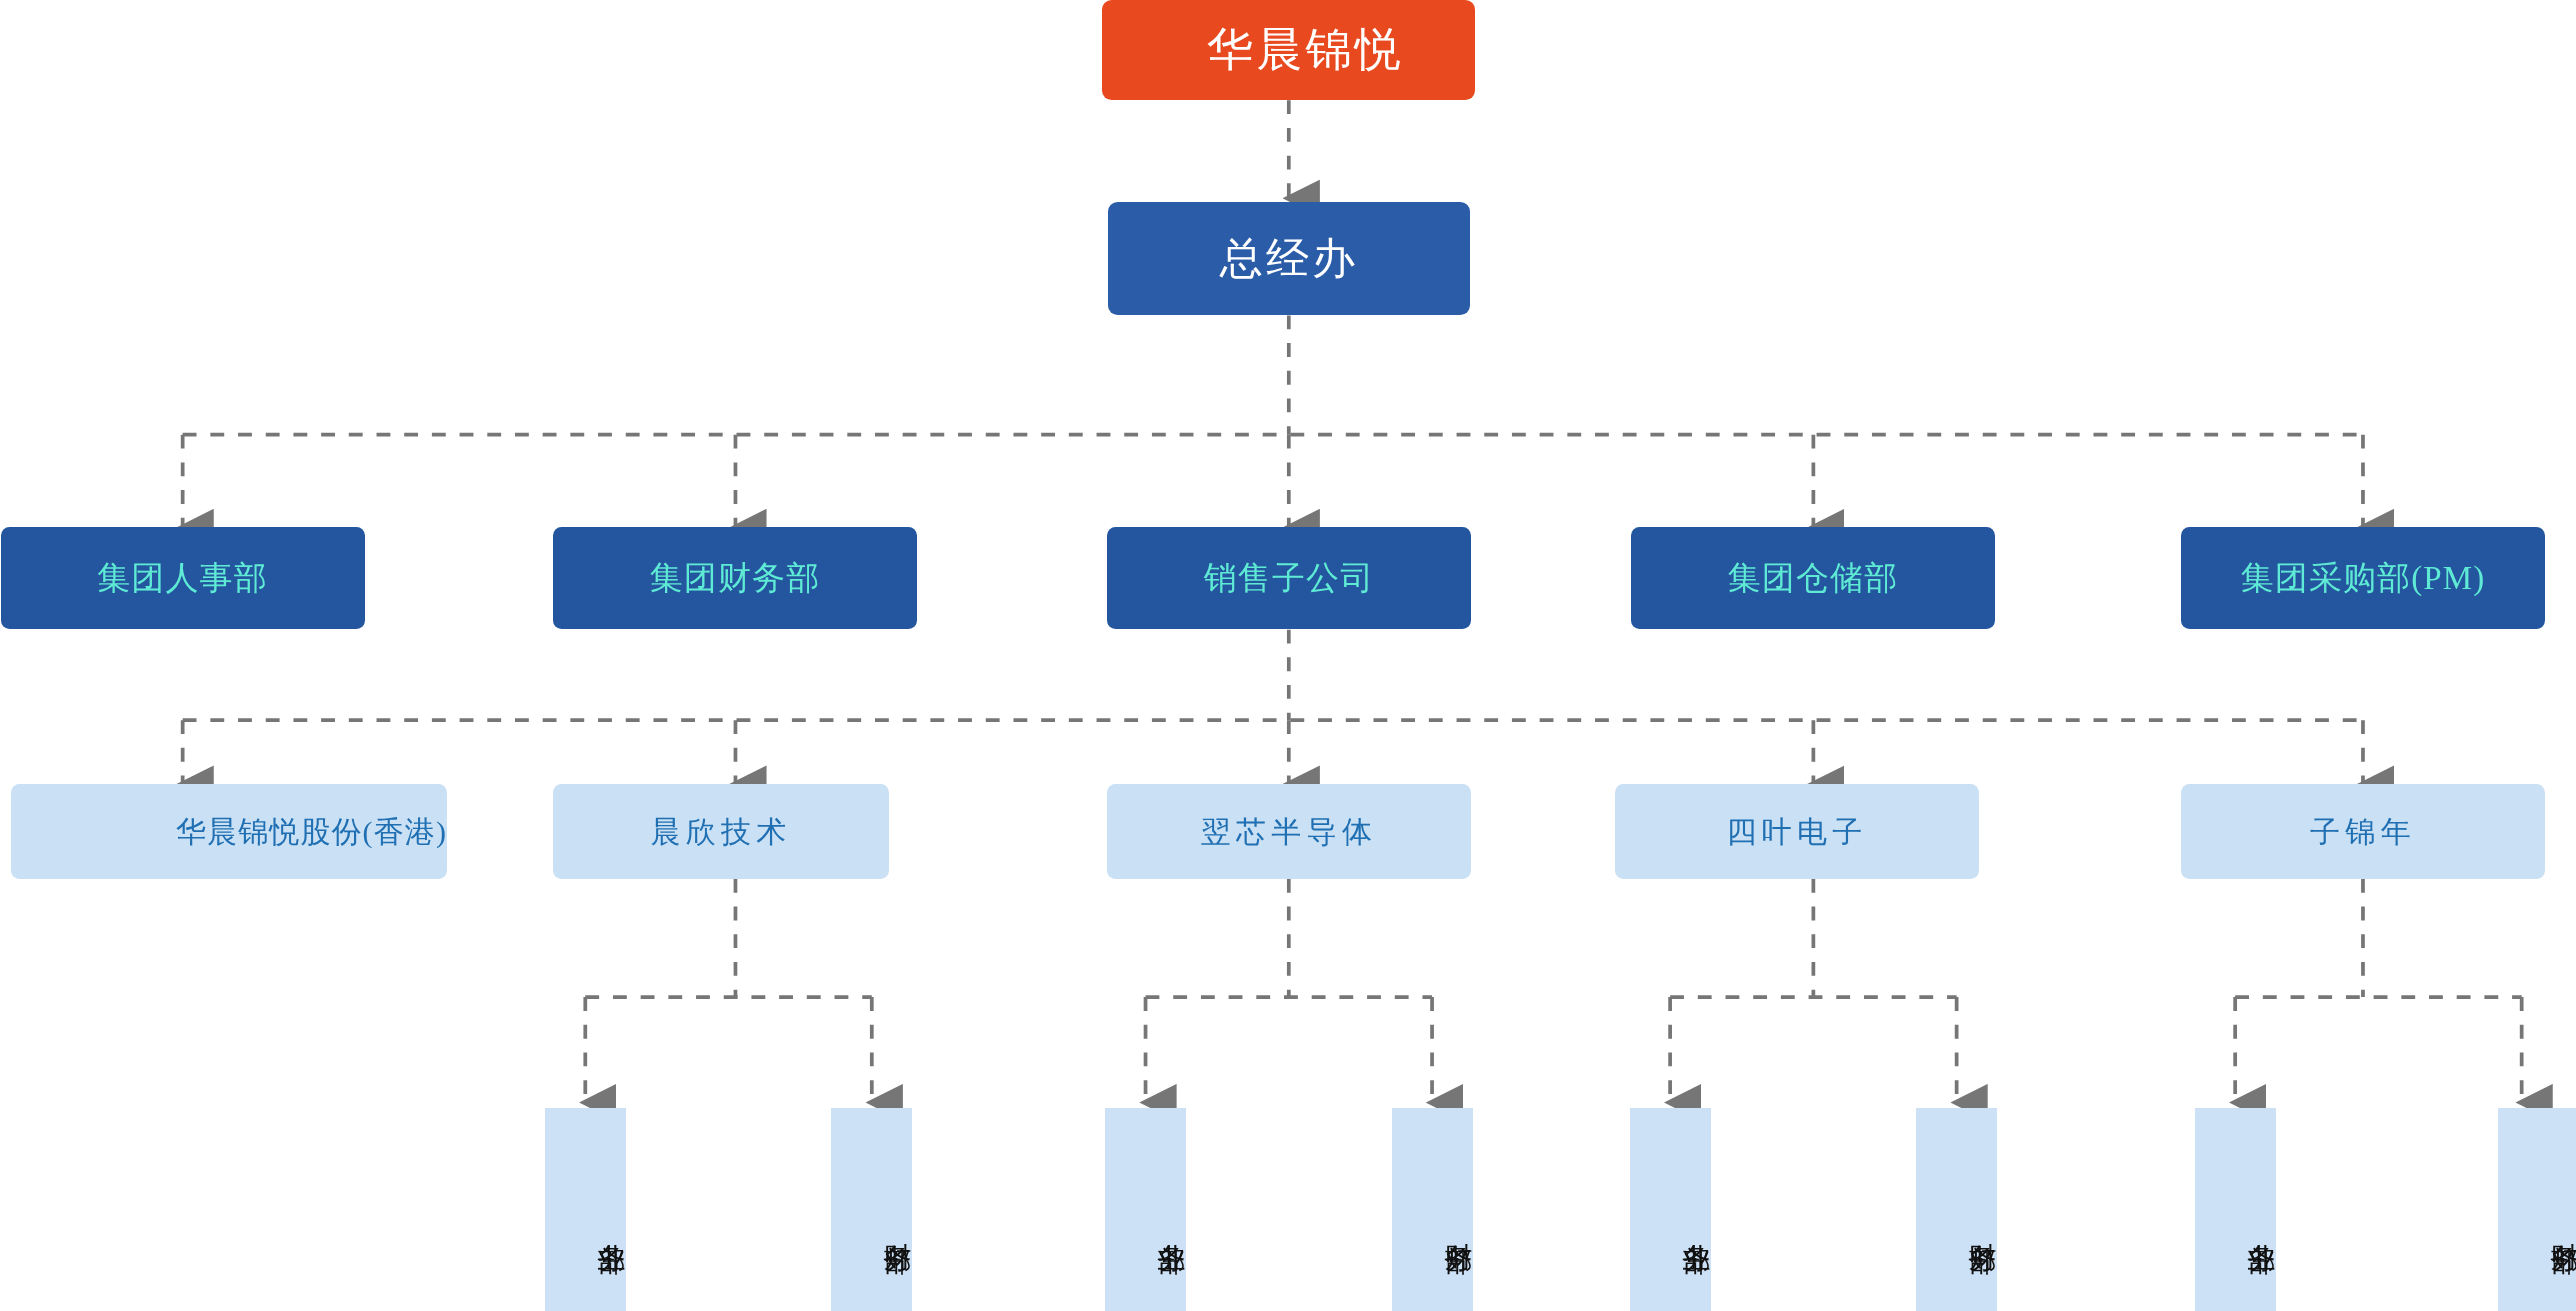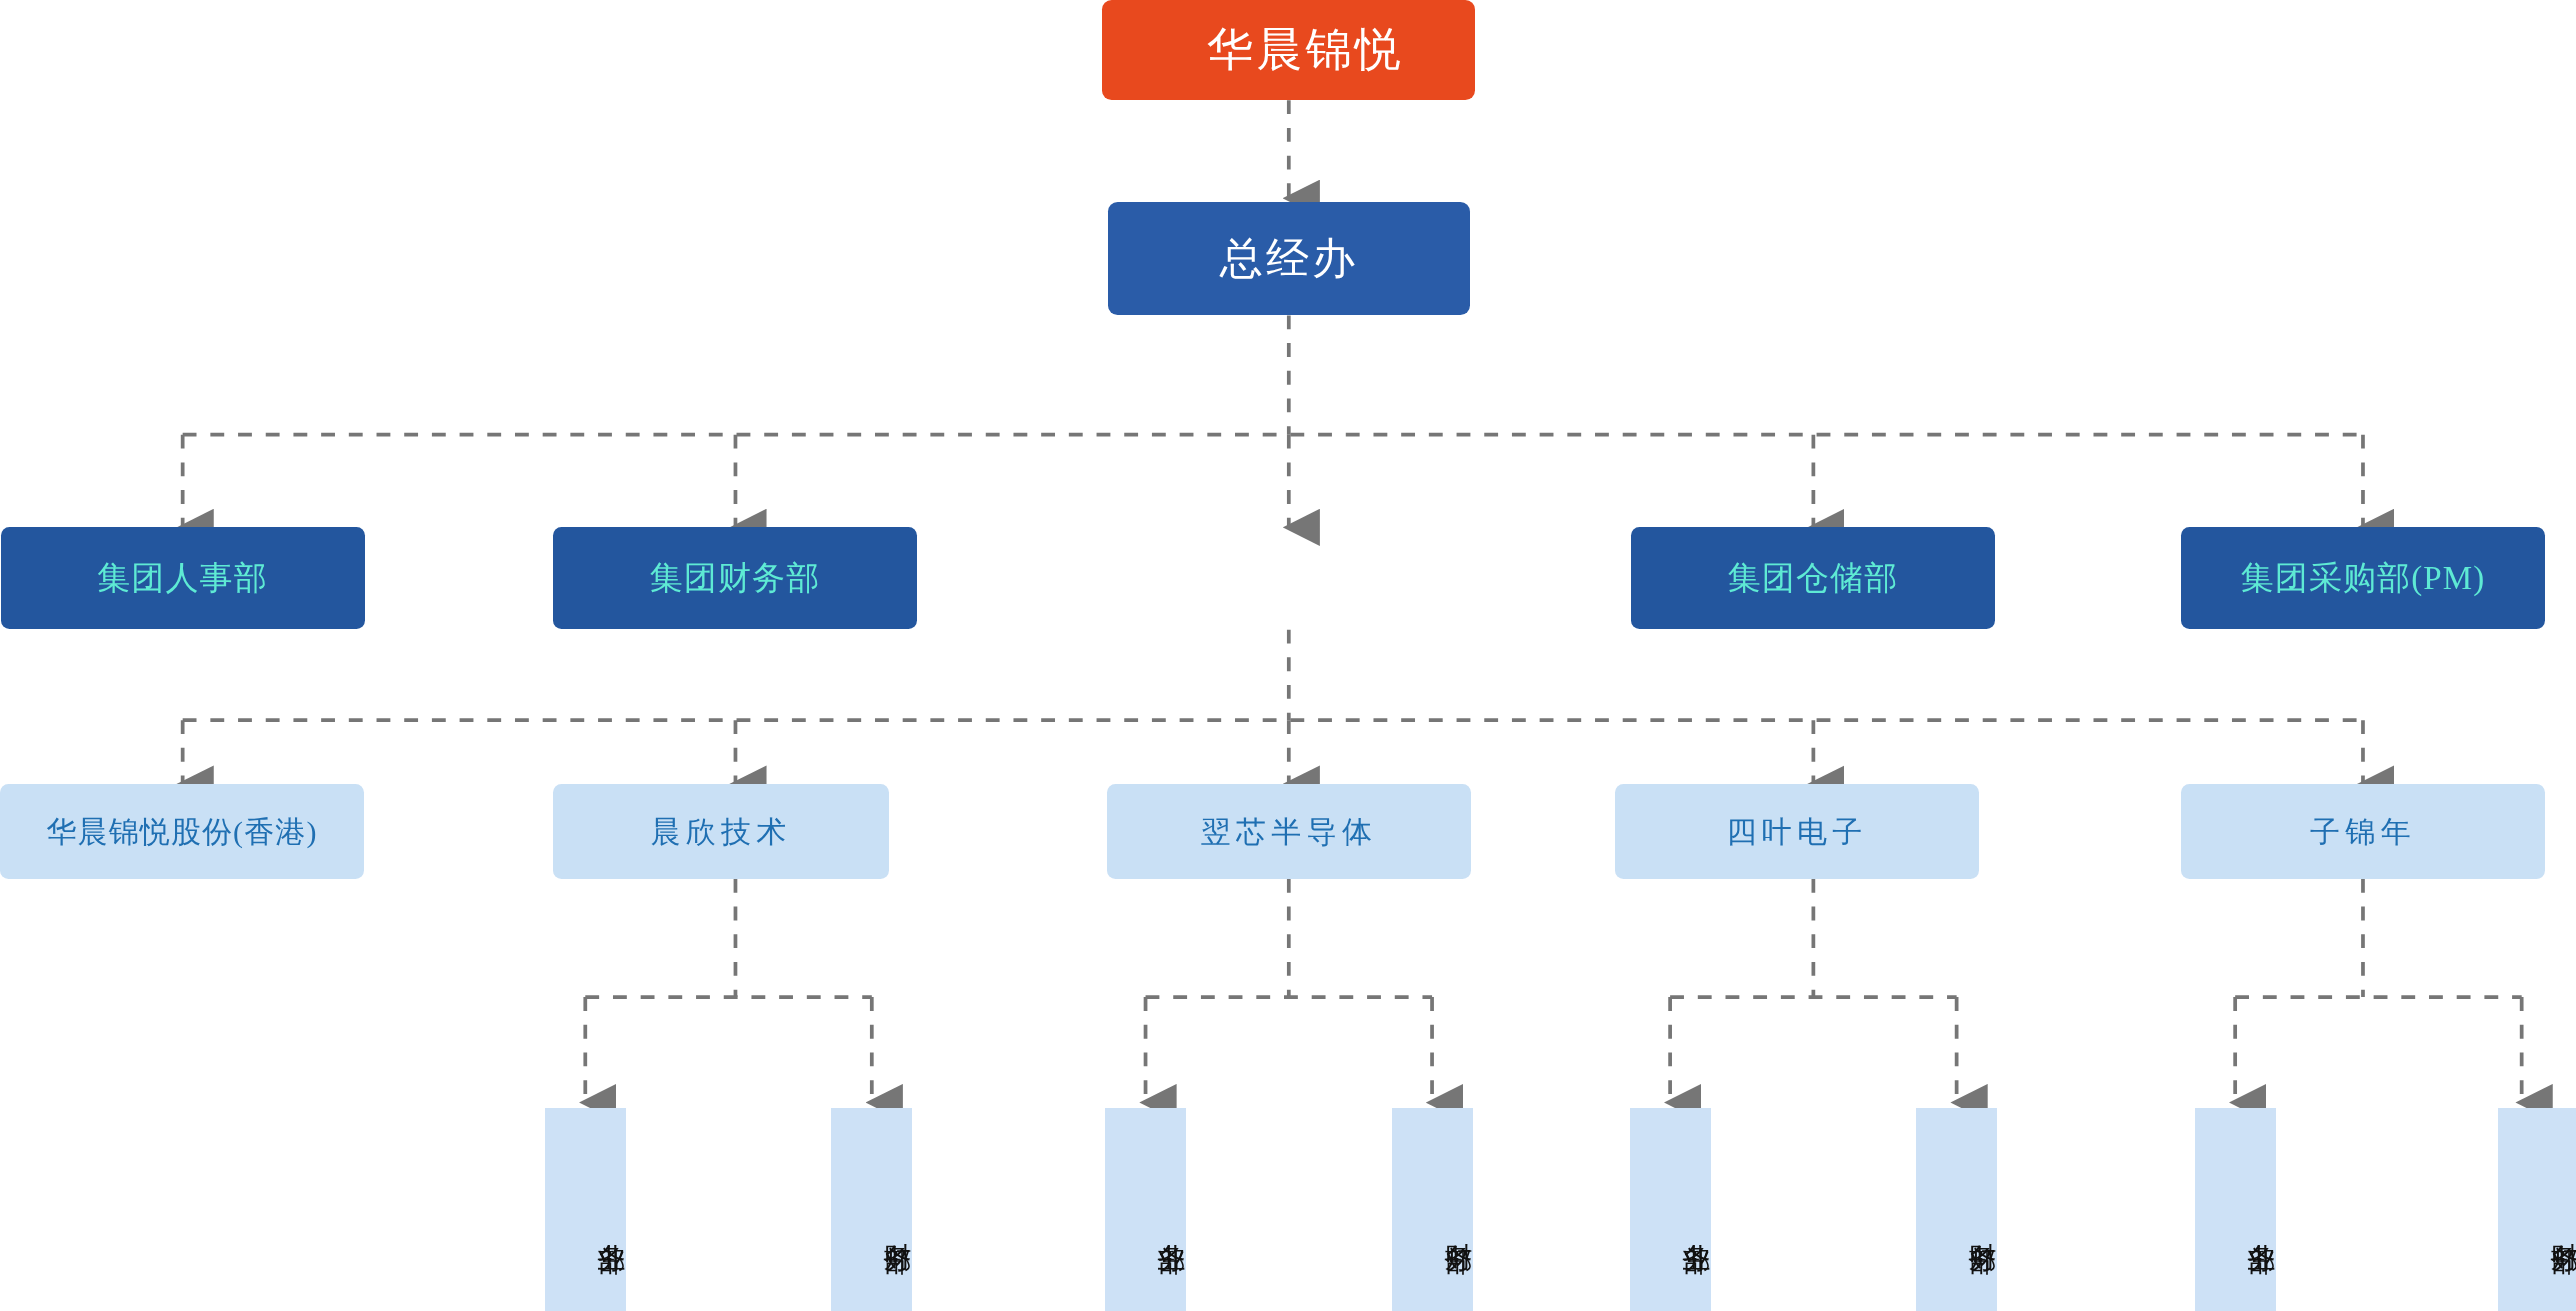--- a/index.html
+++ b/index.html
@@ -102,28 +102,31 @@
   <div class="node node-l2" style="left:1108px;top:202px;width:362px;height:113px;">
     <span>总经办</span>
   </div>
 
   <div class="node node-dept" style="left:0.5px;top:527px;width:364px;height:102px;">
     <span>集团人事部</span>
   </div>
   <div class="node node-dept" style="left:553px;top:527px;width:364px;height:102px;">
     <span>集团财务部</span>
   </div>
+  <div class="node node-dept" style="left:1107px;top:527px;width:364px;height:102px;">
+    <span>销售子公司</span>
+  </div>
   <div class="node node-dept" style="left:1631px;top:527px;width:364px;height:102px;">
     <span>集团仓储部</span>
   </div>
   <div class="node node-dept" style="left:2181px;top:527px;width:364px;height:102px;">
     <span>集团采购部(PM)</span>
   </div>
 
-  <div class="node node-sub nospace" style="left:0;top:784px;width:364px;height:95px;">
+  <div class="node node-sub nospace" style="left:11px;top:784px;width:436px;height:95px;justify-content:flex-end;">
     <span>华晨锦悦股份(香港)</span>
   </div>
   <div class="node node-sub" style="left:553px;top:784px;width:336px;height:95px;">
     <span>晨欣技术</span>
   </div>
   <div class="node node-sub" style="left:1107px;top:784px;width:364px;height:95px;">
     <span>翌芯半导体</span>
   </div>
   <div class="node node-sub" style="left:1615px;top:784px;width:364px;height:95px;">
     <span>四叶电子</span>

